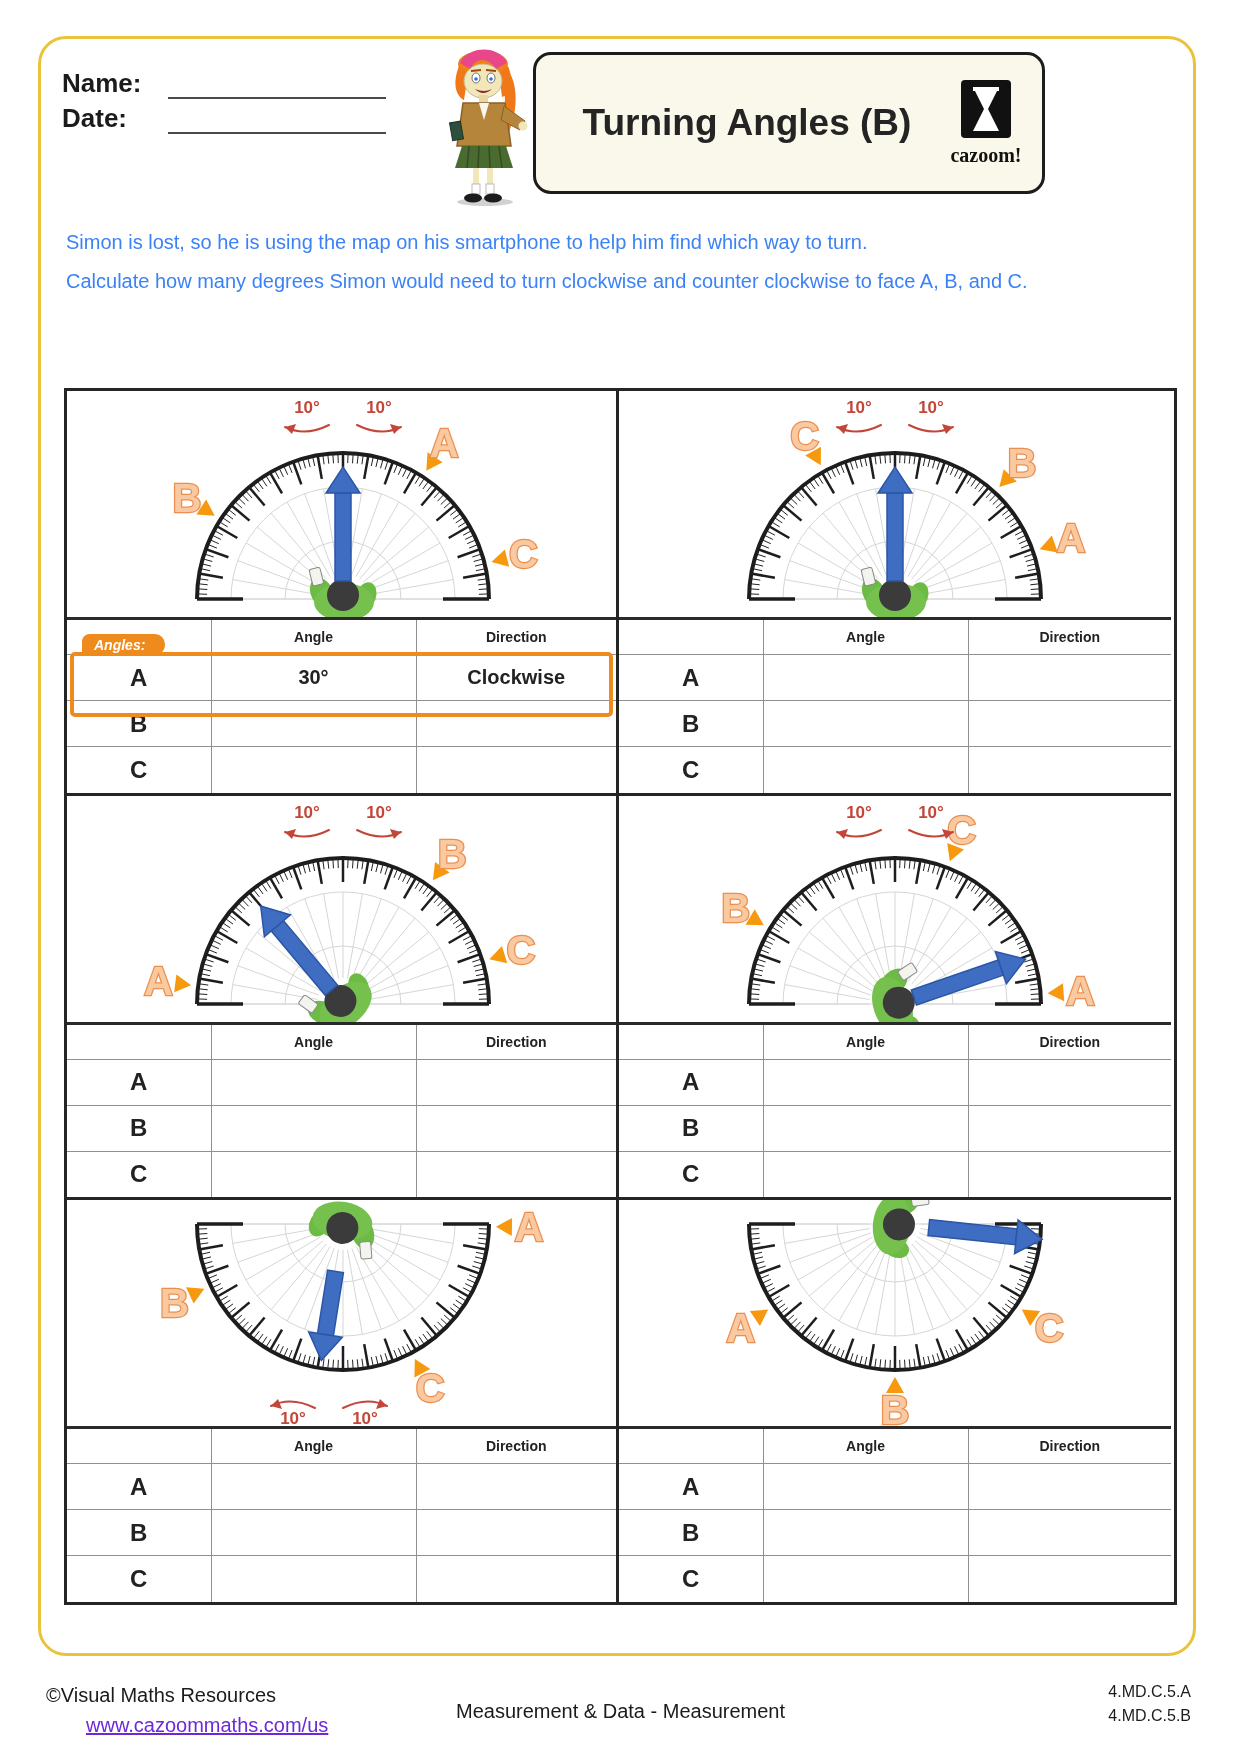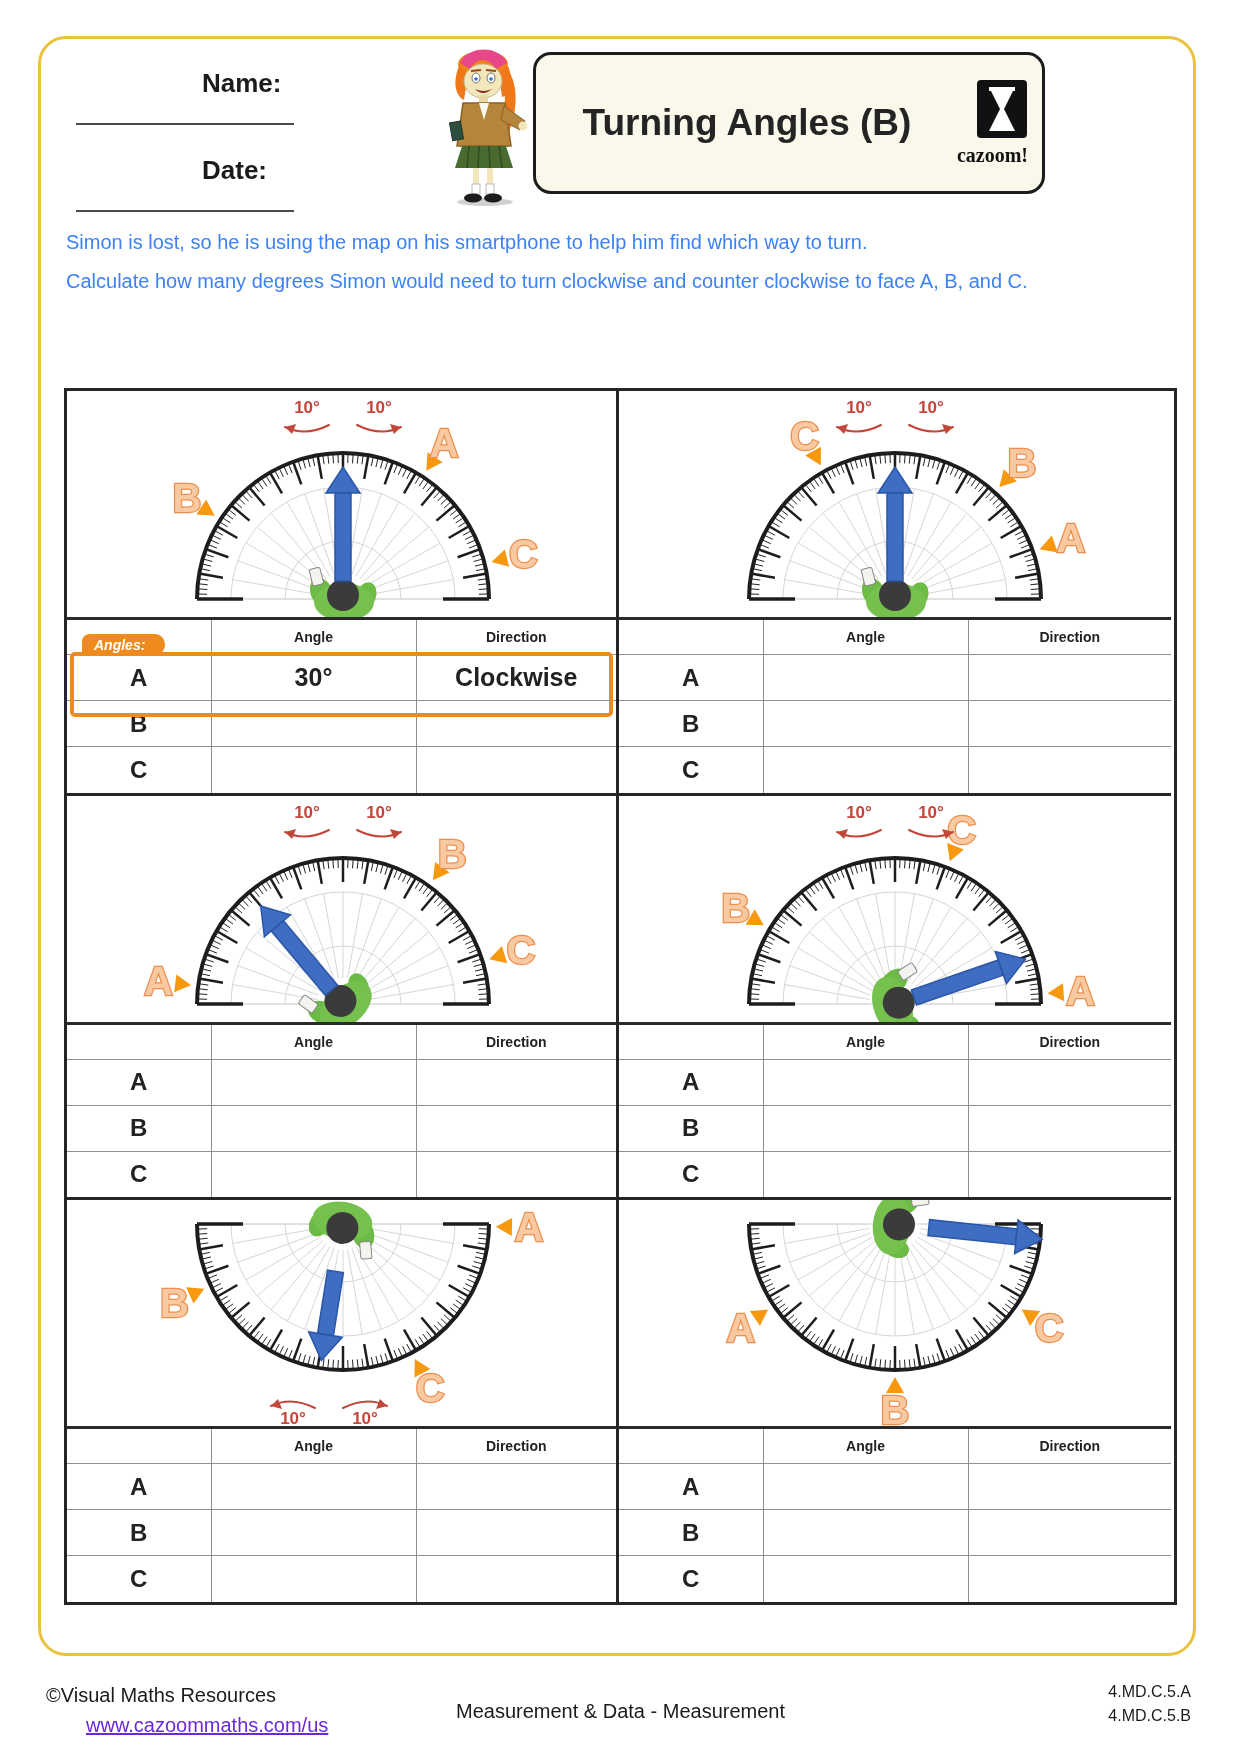--- a/index.html
+++ b/index.html
@@ -2,49 +2,49 @@
 <html><head>
 <meta charset="utf-8">
 <style>
   html,body{margin:0;padding:0;background:#fff;}
   .page{position:relative;width:1241px;height:1754px;background:#fff;
         font-family:"Liberation Sans",sans-serif;overflow:hidden;color:#1b1b1b;}
   .sheet{position:absolute;left:38px;top:36px;width:1158px;height:1620px;
          border:3px solid #eac33c;border-radius:28px;box-sizing:border-box;}
   
   .nd{position:absolute;left:62px;top:68px;}
-  .nd-row{margin-bottom:30px;font-weight:bold;font-size:26px;display:flex;align-items:flex-end;flex-direction:column;}
+  .nd-row{margin-bottom:4px;font-weight:bold;font-size:26px;display:flex;align-items:flex-end;}
   .nd-row .lab{width:92px;}
   .rule{display:inline-block;width:218px;border-bottom:2px solid #4a4a4a;height:24px;margin-left:14px;}
   .titlebox{position:absolute;left:533px;top:52px;width:512px;height:142px;background:#faf8ea;
             border:3px solid #1c1c1c;border-radius:18px;box-sizing:border-box;
             display:flex;align-items:center;padding:0 14px;}
   .titlebox .ttl{flex:1;text-align:center;font-weight:bold;font-size:37px;color:#242424;}
-  .logo{width:84px;text-align:right;}
+  .logo{width:84px;text-align:center;}
   .logo .lg-text{font-family:"Liberation Serif",serif;font-weight:bold;font-size:20px;color:#111;margin-top:1px;}
   .girl{position:absolute;left:423px;top:36px;}
   
   .intro{position:absolute;left:66px;top:228px;width:1084px;}
   .intro p{margin:0 0 10px;font-weight:normal;font-size:20px;line-height:1.45;color:#3b82f6;}
   
   .grid{position:absolute;left:64px;top:388px;width:1113px;border:3px solid #252525;
         box-sizing:border-box;display:grid;grid-template-columns:552px 552px;background:#fff;}
   .panel{width:552px;box-sizing:border-box;position:relative;background:#fff;}
   .panel:nth-child(odd){border-right:3px solid #252525;}
   .panel:nth-child(-n+4){border-bottom:3px solid #252525;}
   .proArea{height:226px;position:relative;}
   .ptable{width:100%;border-collapse:collapse;table-layout:fixed;}
   .ptable td{border:1.5px solid #8f8f8f;box-sizing:border-box;background:#fff;}
   .ptable td:first-child{border-left:none;}
   .ptable td:last-child{border-right:none;}
   .ptable tr:last-child td{border-bottom:none;}
   .hrow td{border-top:3px solid #2a2a2a;height:36px;font-weight:bold;font-size:14px;text-align:center;color:#222;}
   .drow td{height:46px;}
   .rlabel{font-weight:bold;font-size:24px;text-align:center;color:#222;}
-  .answer-cell{font-weight:bold;font-size:25px;text-align:center;color:#222;}
+  .answer-cell{font-weight:bold;font-size:20px;text-align:center;color:#222;}
   .example-box{position:absolute;left:3px;right:3px;top:261px;height:57px;border:4px solid #ef8b1d;
                border-radius:5px;pointer-events:none;}
   .example-tag{position:absolute;left:8px;top:-22px;background:#ef8b1d;color:#fff;font-style:italic;
                font-weight:bold;font-size:14px;padding:3px 20px 3px 12px;border-radius:9px 12px 14px 0;}
   
   .f-left{position:absolute;left:46px;top:1680px;font-size:20px;line-height:1.5;}
   .f-left a{color:#6d28d9;text-decoration:underline;margin-left:40px;}
   .f-center{position:absolute;left:0;right:0;top:1700px;text-align:center;font-size:20px;}
   .f-right{position:absolute;right:50px;top:1680px;text-align:right;font-size:16px;line-height:1.5;}
 </style>

